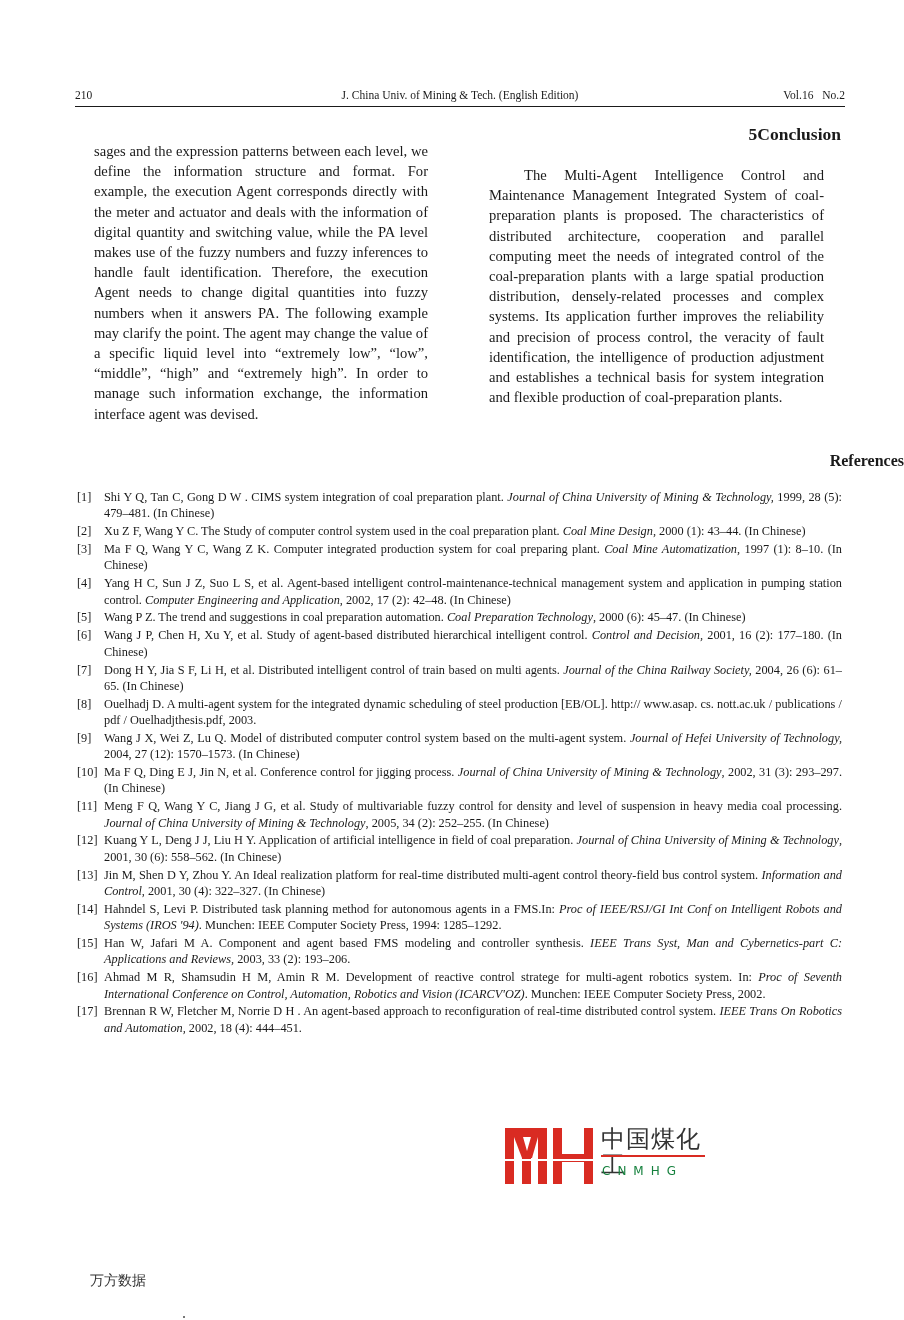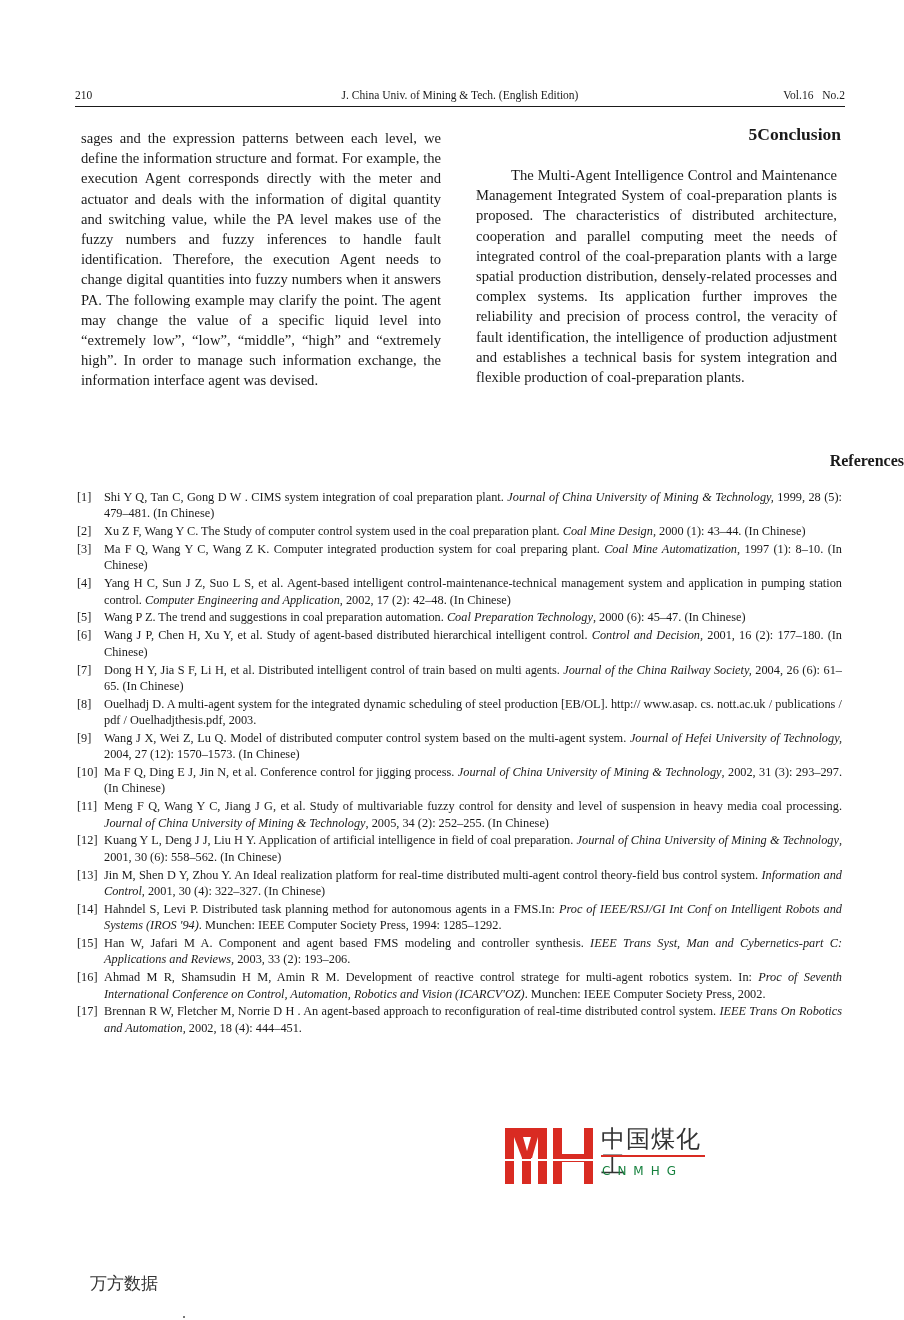--- a/index.html
+++ b/index.html
@@ -15,21 +15,21 @@
     .page-header .pg { position: absolute; left: 0; top: 2px; }
     .page-header .journal { position: absolute; left: 0; right: 0; top: 2px; text-align: center; }
     .page-header .vol { position: absolute; right: 0; top: 2px; word-spacing: 6px; }
 
     .col {
       position: absolute; top: 124px; width: 368px;
       font-size: 14.6px; line-height: 20.2px; text-align: justify;
     }
     .col.left { left: 77px; }
     .col.right { left: 472px; width: 369px; }
-    .col p { margin: 4px; }
+    .col p { margin: 17px; }
     .section-title {
       font-weight: bold; font-size: 17.5px; line-height: 20px; margin: 0 0 21px 0;
       text-align: right;
     }
     .section-title .num { display: inline-block; width: 32px; }
     .col.right p { text-indent: 35px; }
 
     .refs-title {
       position: absolute; left: 0; width: 904px; top: 452px; text-align: right;
       font-weight: bold; font-size: 16px;
@@ -54,21 +54,21 @@
     .logo .rule {
       position: absolute; left: 96px; top: 27px; width: 104px; height: 2px; background: #d92b22;
     }
     .logo .en {
       position: absolute; left: 97px; top: 31px;
       font-family: "DejaVu Sans", sans-serif; font-size: 12px; letter-spacing: 7px;
       color: #15803d; line-height: 24px; font-weight: normal;
     }
     .watermark {
       position: absolute; left: 90px; top: 1272px;
-      font-family: "DejaVu Sans", sans-serif; font-size: 17px; color: #333;
+      font-family: "DejaVu Sans", sans-serif; font-size: 14px; color: #333;
     }
     .dot {
       position: absolute; left: 183px; top: 1316px; width: 2px; height: 2px; background: #777;
     }
   </style>
 </head>
 <body>
 
 <div class="page-header">
   <span class="pg">210</span>

